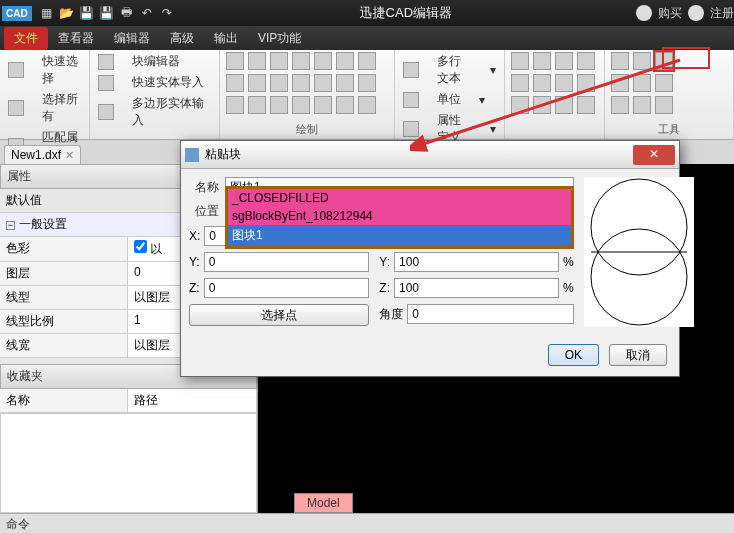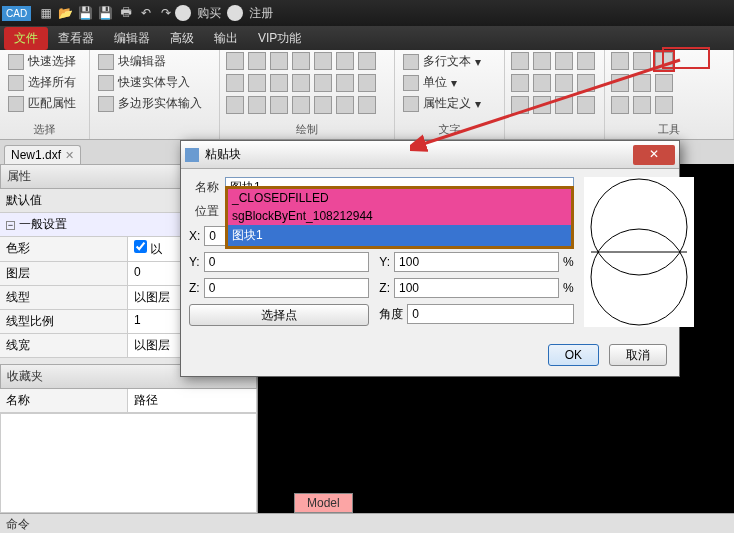--- a/index.html
+++ b/index.html
@@ -1,30 +1,30 @@
 <!DOCTYPE html>
 <html><head>
 <meta charset="utf-8">
 <style>
 *{box-sizing:border-box;margin:0;padding:0;font-family:"Microsoft YaHei",Arial,sans-serif;font-size:12px}
 body{width:734px;height:533px;background:#3a3a3a;overflow:hidden;position:relative}
 .titlebar{height:26px;background:linear-gradient(#2a2a2a,#1a1a1a);display:flex;align-items:center;color:#ccc}
-.cad-logo{background:#3b8fd4;color:#fff;padding:2px 4px;margin:2px;font-size:10px;font-weight:normal}
+.cad-logo{background:#3b8fd4;color:#fff;padding:2px 4px;margin:2px;font-size:10px;font-weight:bold}
 .tb-icons{display:flex;gap:2px;margin-left:4px}
 .tb-icon{width:18px;height:18px;display:flex;align-items:center;justify-content:center;color:#ccc;cursor:pointer}
 .app-title{flex:1;text-align:center;color:#eee;font-size:13px}
 .tb-right{display:flex;gap:6px;margin-right:0;align-items:center}
 .circled{width:16px;height:16px;border-radius:50%;background:#ddd;display:inline-block}
 .menubar{height:24px;background:linear-gradient(#3a3a3a,#2a2a2a);display:flex;align-items:center;padding-left:4px}
 .menu-item{padding:3px 10px;color:#ddd;cursor:pointer;border-radius:3px}
 .menu-item.active{background:#c62828;color:#bef264}
 .ribbon{height:90px;background:linear-gradient(#fafafa,#e8e8e8);border-bottom:1px solid #aaa;display:flex}
 .ribbon-group{border-right:1px solid #ccc;padding:2px 6px;display:flex;flex-direction:column;justify-content:space-between}
 .rg-items{display:flex;flex-direction:column;gap:2px}
-.rg-item{display:flex;align-items:center;gap:4px;color:#333;cursor:pointer;padding:1px 2px}
+.rg-item{display:flex;align-items:center;gap:18px;color:#333;cursor:pointer;padding:1px 2px}
 .rg-icon{width:16px;height:16px;background:#d0d0d0;border:1px solid #999;flex-shrink:0}
 .rg-label{text-align:center;color:#555;font-size:11px;padding-top:2px}
 .rg-grid{display:grid;grid-template-columns:repeat(7,20px);grid-template-rows:repeat(3,20px);gap:2px}
 .rg-grid .rg-icon{width:18px;height:18px}
 .doc-tabs{height:24px;background:#d8d8d8;display:flex;align-items:flex-end;padding-left:4px}
 .doc-tab{background:#f0f0f0;border:1px solid #aaa;border-bottom:none;padding:2px 6px;display:flex;align-items:center;gap:4px;border-radius:3px 3px 0 0}
 .doc-close{color:#888;cursor:pointer;font-size:11px}
 .workarea{display:flex;height:calc(533px - 26px - 24px - 90px - 24px - 20px)}
 .sidebar{width:258px;background:#e8e8e8;border-right:1px solid #999;overflow:hidden}
 .panel-hdr{background:linear-gradient(#f0f0f0,#d8d8d8);border:1px solid #aaa;padding:3px 6px;color:#333}
@@ -68,20 +68,21 @@
   <span class="cad-logo">CAD</span>
   <div class="tb-icons">
     <span class="tb-icon">▦</span>
     <span class="tb-icon">📂</span>
     <span class="tb-icon">💾</span>
     <span class="tb-icon">💾</span>
     <span class="tb-icon">🖶</span>
     <span class="tb-icon">↶</span>
     <span class="tb-icon">↷</span>
   </div>
+  <div class="app-title">迅捷CAD编辑器</div>
   <div class="tb-right">
     <span class="circled"></span>
     <span>购买</span>
     <span class="circled"></span>
     <span>注册</span>
   </div>
 </div>
 
 <div class="menubar">
   <span class="menu-item active">文件</span>

